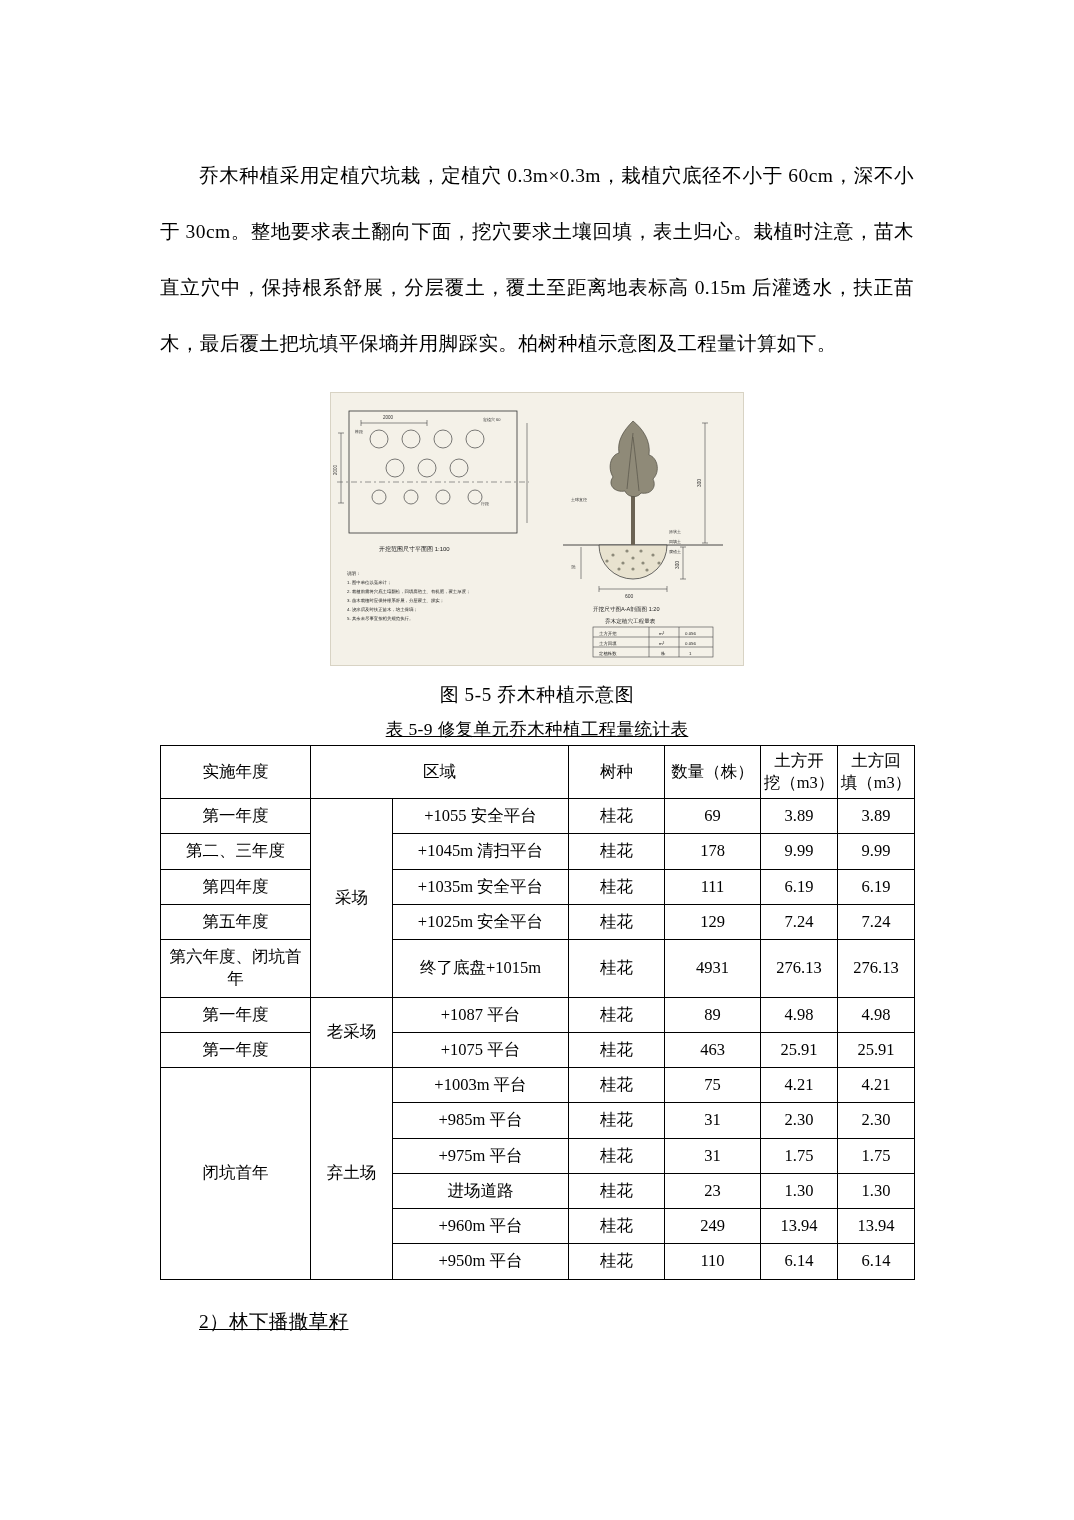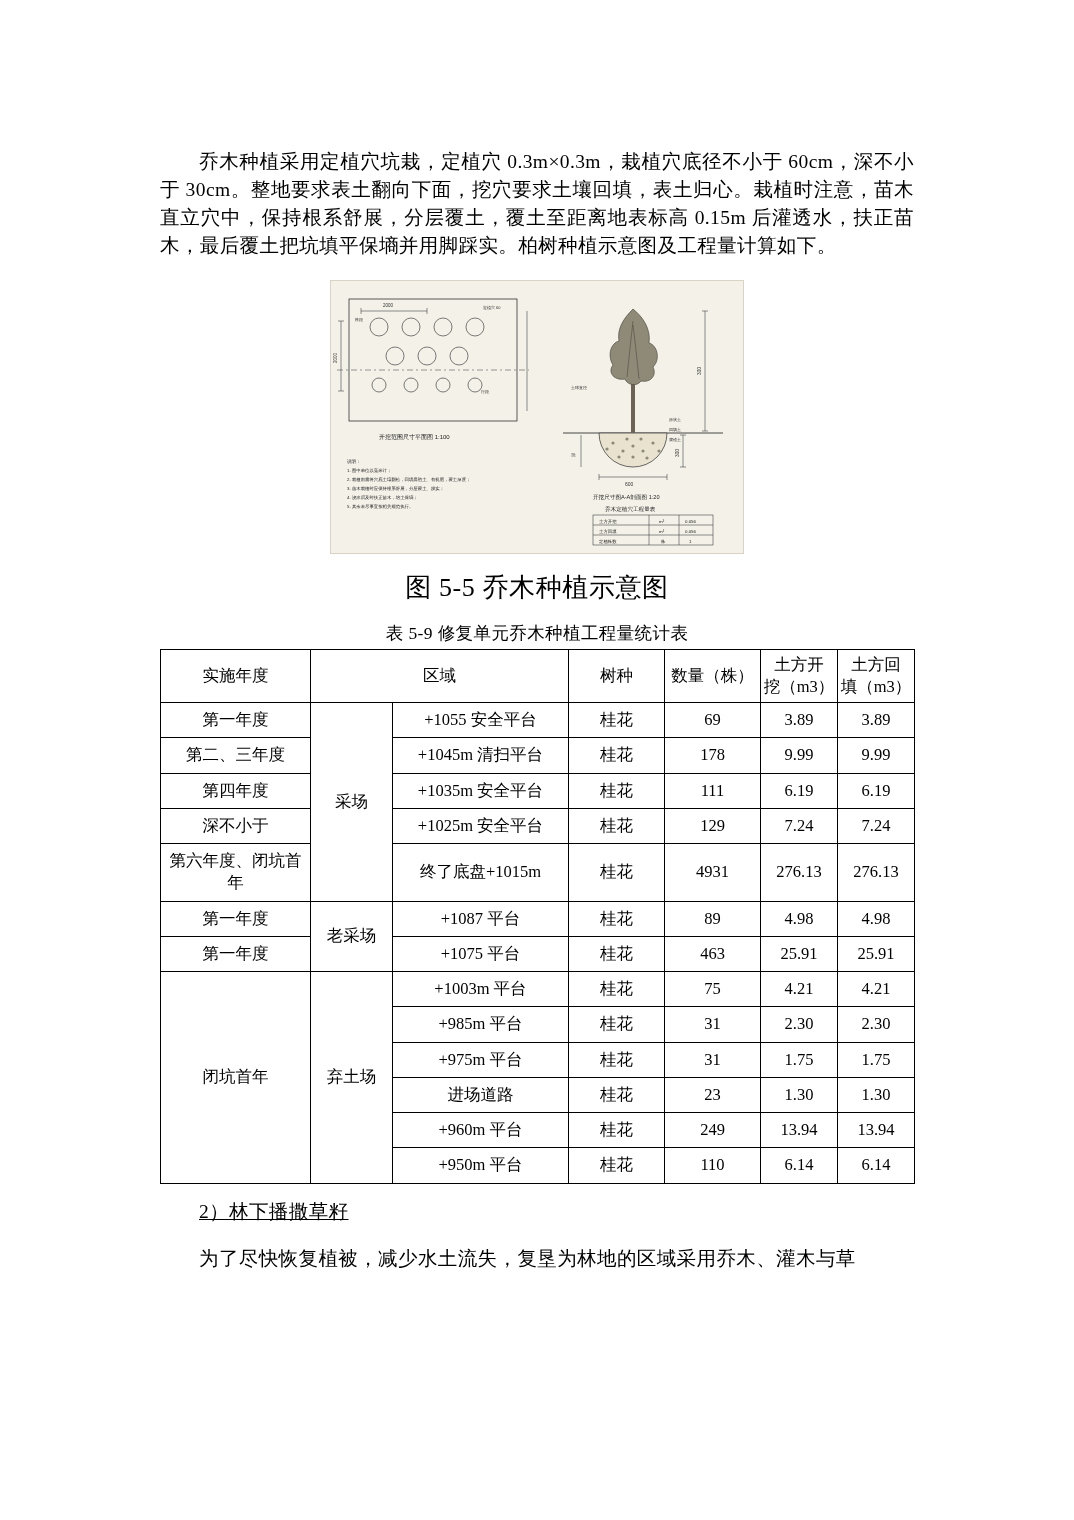--- a/index.html
+++ b/index.html
@@ -17,21 +17,21 @@
   }
   .page {
     position: relative;
     width: 1074px;
     height: 1520px;
     box-sizing: border-box;
     padding: 0 160px;
   }
   .body-text {
     font-size: 19.5px;
-    line-height: 28px;
+    line-height: 56px;
     text-align: justify;
     text-justify: inter-ideograph;
     letter-spacing: 0.4px;
   }
   .indent {
     text-indent: 2em;
   }
   .para-1 {
     margin-top: 148px;
   }
@@ -46,32 +46,33 @@
     height: 272px;
     background: #f4f1e8;
     border: 1px solid #d8d3c4;
     position: relative;
     overflow: hidden;
   }
   .fig-svg { display:block; }
   .figure-caption {
     margin-top: 16px;
     text-align: center;
-    font-size: 26px;
+    font-size: 19px;
     letter-spacing: 0.6px;
   }
   .after-fig {
     margin-top: 14px;
   }
   .table-caption {
     text-align: center;
     font-size: 17.5px;
-    margin-top: 16px;
+    margin-top: 9px;
     margin-bottom: 4px;
     letter-spacing: 0.4px;
+    text-decoration: underline;
   }
   table.qty {
     border-collapse: collapse;
     width: 754px;
     margin: 0 auto;
     table-layout: fixed;
   }
   table.qty td, table.qty th {
     border: 1px solid #000000;
     font-size: 16.5px;
@@ -267,21 +268,21 @@
         </tr>
         <tr>
           <td>第四年度</td>
           <td>+1035m 安全平台</td>
           <td>桂花</td>
           <td>111</td>
           <td>6.19</td>
           <td>6.19</td>
         </tr>
         <tr>
-          <td>深不小于</td>
+          <td>第五年度</td>
           <td>+1025m 安全平台</td>
           <td>桂花</td>
           <td>129</td>
           <td>7.24</td>
           <td>7.24</td>
         </tr>
         <tr>
           <td>第六年度、闭坑首年</td>
           <td>终了底盘+1015m</td>
           <td>桂花</td>
@@ -347,15 +348,14 @@
           <td>+950m 平台</td>
           <td>桂花</td>
           <td>110</td>
           <td>6.14</td>
           <td>6.14</td>
         </tr>
       </tbody>
   </table>
 
   <p class="body-text indent tail-1">2）林下播撒草籽</p>
-  <p class="body-text indent">为了尽快恢复植被，减少水土流失，复垦为林地的区域采用乔木、灌木与草</p>
 
 </div>
 
 </body></html>

